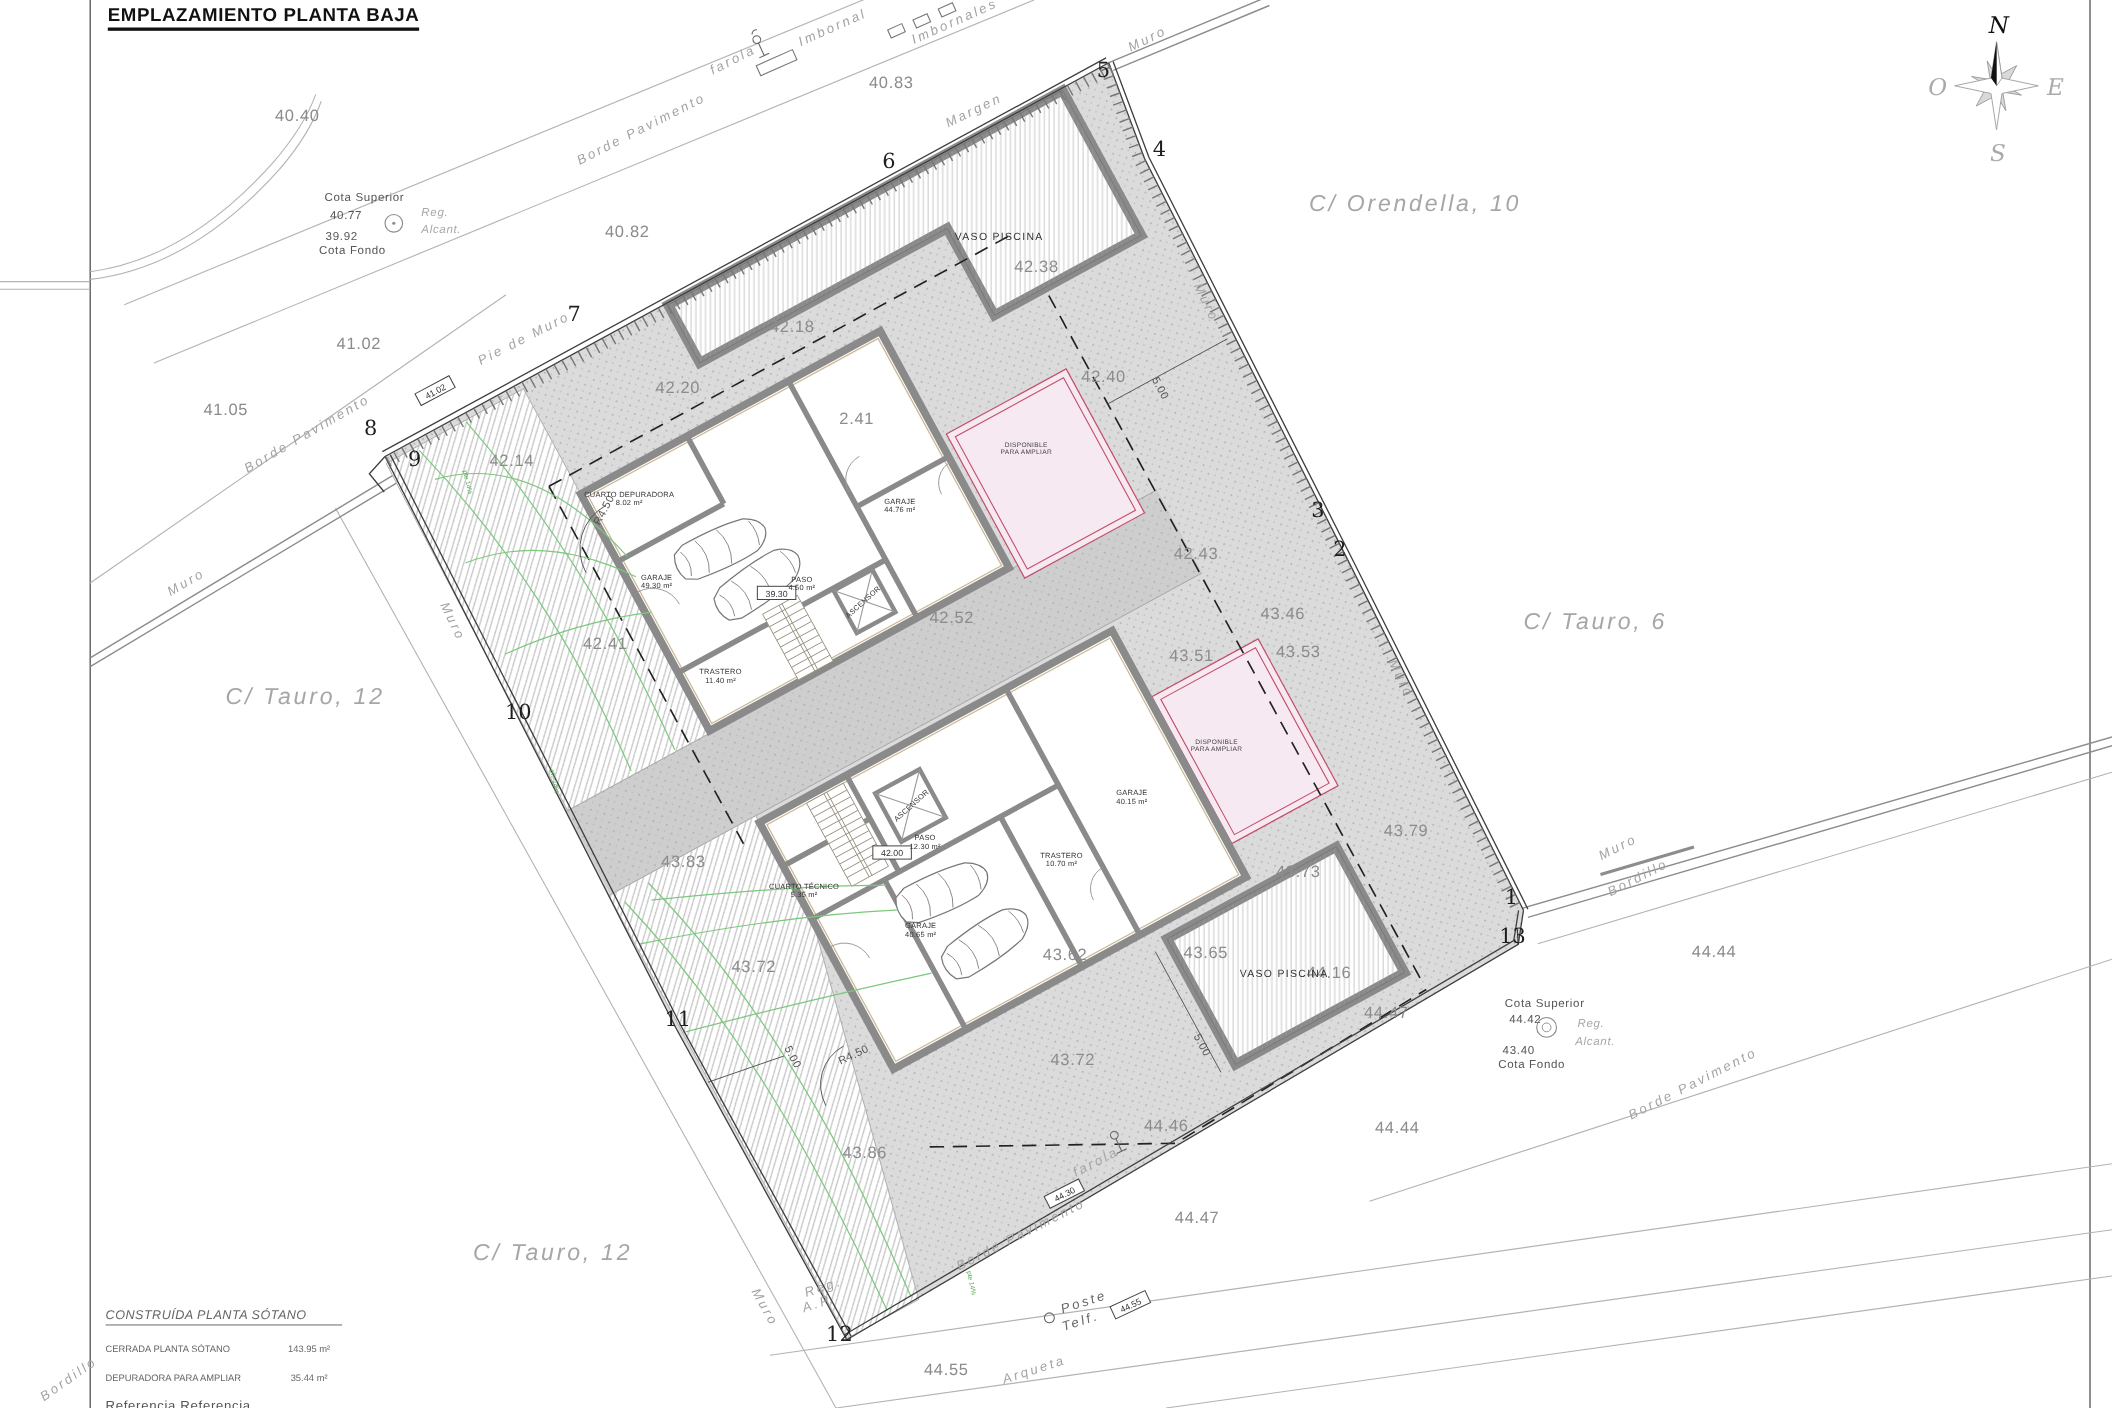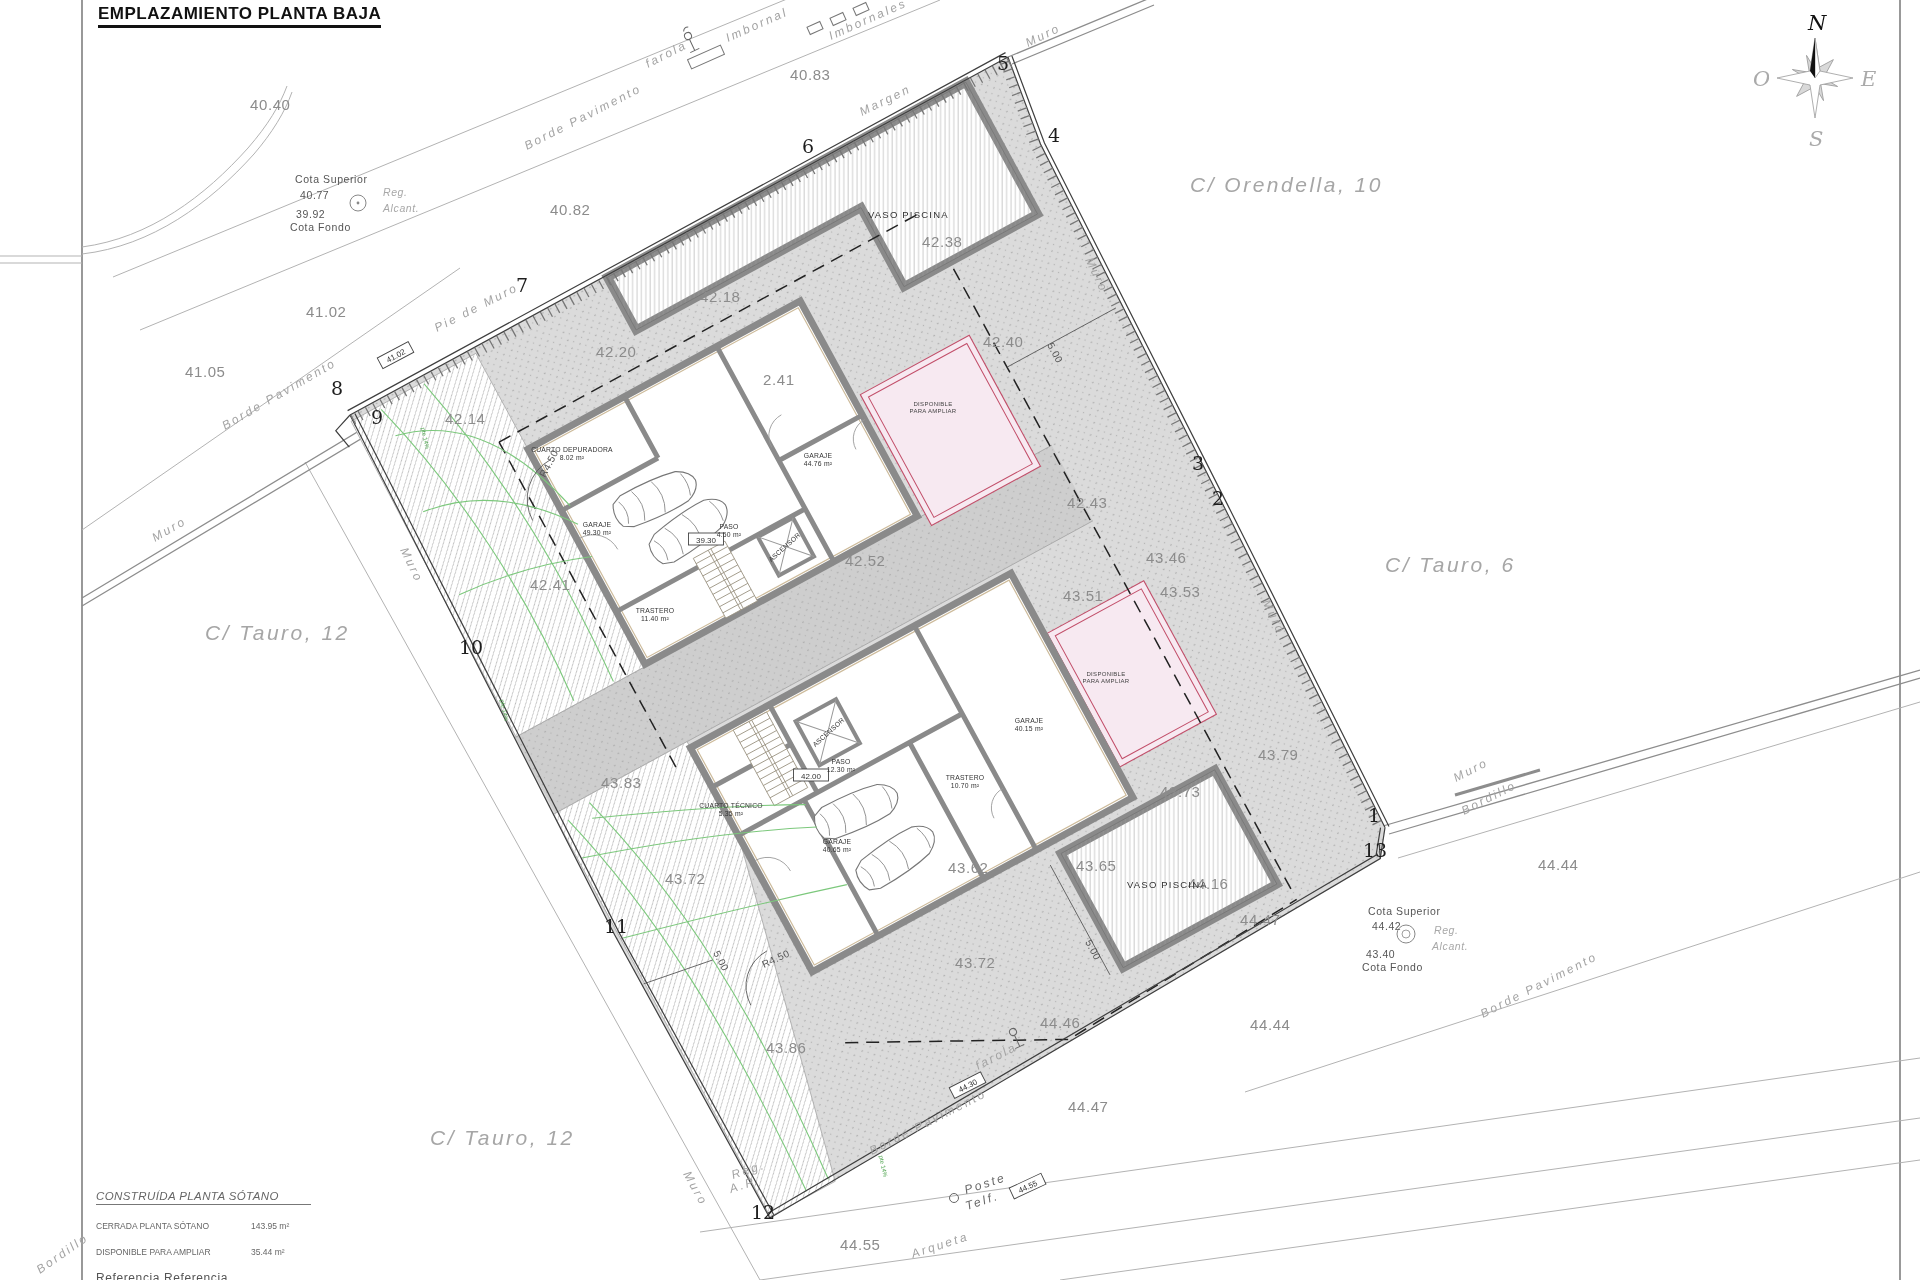--- a/index.html
+++ b/index.html
@@ -8,21 +8,21 @@
   html,body{margin:0;padding:0;background:#fff;width:1920px;height:1280px;overflow:hidden;
     font-family:"Liberation Sans",sans-serif;}
   .stage{position:relative;width:1780px;height:1280px;background:#fff;}
   .title{position:absolute;left:98px;top:4px;font-size:17px;font-weight:bold;color:#111;
     letter-spacing:.5px;border-bottom:3px solid #111;padding-bottom:1px;}
   .legend{position:absolute;left:96px;top:1190px;width:215px;color:#555;}
   .legend .ltitle{font-size:11.5px;letter-spacing:.4px;color:#666;border-bottom:1.3px solid #777;
     padding-bottom:2px;margin-bottom:6px;font-style:italic;}
   .legend .lrow{display:flex;font-size:8.5px;color:#666;margin-top:16px;}
   .legend .lrow .lab{flex:1;}
-  .legend .lrow .val{width:60px;text-align:left;}
+  .legend .lrow .val{width:60px;text-align:center;}
   .legend .lref{margin-top:14px;font-size:12px;color:#555;letter-spacing:.6px;}
   svg text{user-select:none;}
   .elev{font-size:15px;fill:#8c8c8c;letter-spacing:.6px;}
   .vx{font-size:19px;fill:#1d1d1d;font-family:"DejaVu Serif",serif;}
   .street{font-size:21px;fill:#a6a6a6;font-style:italic;letter-spacing:2.5px;}
   .slant{font-size:12px;fill:#a3a3a3;font-style:italic;letter-spacing:2.5px;}
   .slant.dark{fill:#666;}
   .dim{font-size:10px;fill:#555;letter-spacing:.5px;}
   .grn{font-size:6px;fill:#56a856;}
   .room{font-size:6.8px;fill:#333;text-anchor:middle;letter-spacing:.2px;}
@@ -361,18 +361,18 @@
       </g>
   </svg>
 
   <div class="legend">
     <div class="ltitle">CONSTRUÍDA PLANTA SÓTANO</div>
     <div class="lrow">
       <span class="lab">CERRADA PLANTA SÓTANO</span>
       <span class="val">143.95 m²</span>
     </div>
     <div class="lrow">
-      <span class="lab">DISPONIBLE PARA AMPLIAR</span>
+      <span class="lab">DEPURADORA PARA AMPLIAR</span>
       <span class="val">35.44 m²</span>
     </div>
     <div class="lref">Referencia  Referencia  5329207YH5752N0001ZZ</div>
   </div>
 </div>
 
 </body></html>

